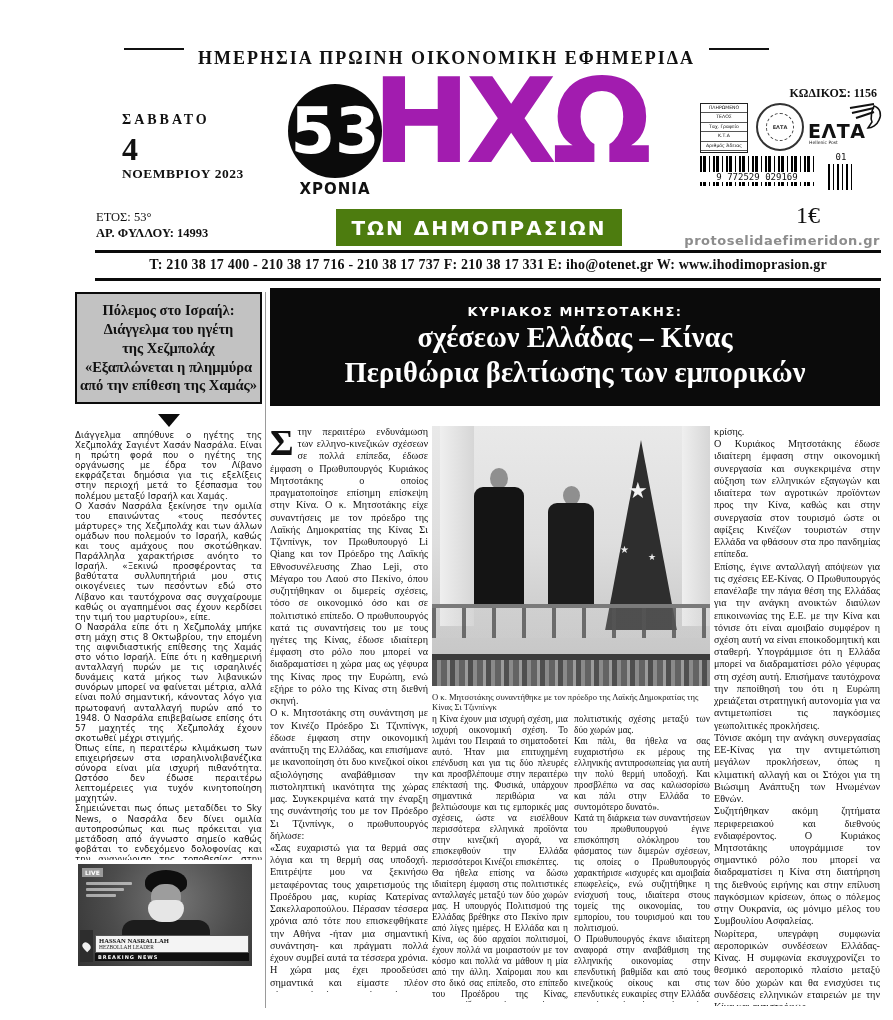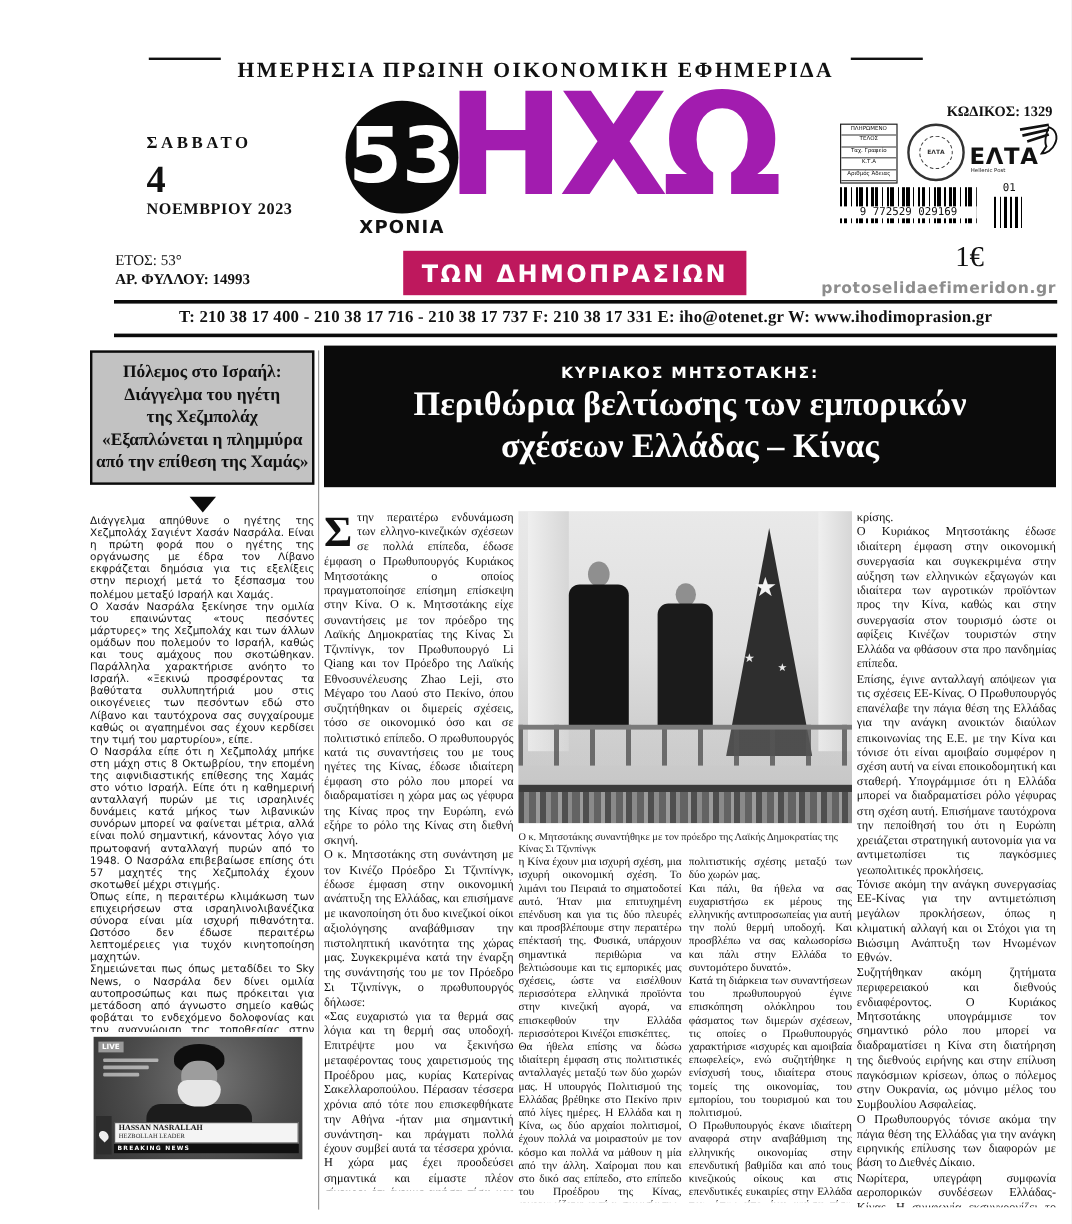--- a/index.html
+++ b/index.html
@@ -16,21 +16,21 @@
   .date-my{font-weight:bold;font-size:13.5px;margin-top:2px;letter-spacing:.5px;}
   .etos{position:absolute;left:96px;top:210px;font-size:12.5px;}
   .fyllou{position:absolute;left:96px;top:226px;font-size:12.5px;font-weight:bold;}
   .badge53{position:absolute;left:288px;top:84px;width:94px;height:94px;border-radius:50%;background:#0b0b0b;
            display:flex;align-items:center;justify-content:center;z-index:3;}
   .badge53 span{color:#fff;font-family:"DejaVu Sans",sans-serif;font-weight:bold;font-size:64px;}
   .badge53-label{position:absolute;left:284px;top:180px;width:102px;text-align:center;
            font-family:"DejaVu Sans",sans-serif;font-weight:bold;font-size:15px;letter-spacing:1px;z-index:3;}
   .mast-title{position:absolute;left:372px;top:62px;font-family:"DejaVu Sans",sans-serif;font-weight:bold;
            font-size:118px;line-height:1;letter-spacing:-5px;color:#a21caf;z-index:2;}
-  .mast-sub-bar{position:absolute;left:336px;top:209px;width:286px;height:37px;background:#be185d;
+  .mast-sub-bar{position:absolute;left:336px;top:209px;width:286px;height:37px;background:#4d7c0f;
            display:flex;align-items:center;justify-content:center;z-index:2;}
   .mast-sub-bar span{color:#fff;font-family:"DejaVu Sans",sans-serif;font-weight:bold;font-size:20px;letter-spacing:2px;}
   .kodikos{position:absolute;right:16px;top:86px;font-size:12px;font-weight:bold;}
   
   .stamp-box{position:absolute;left:700px;top:103px;width:46px;height:48px;border:1px solid #222;
            font-family:"DejaVu Sans",sans-serif;text-align:center;overflow:hidden;}
   .stamp-box div{font-size:4.6px;line-height:1.4;border-bottom:.5px solid #555;padding:1px 0;}
   .stamp-box div:last-child{border-bottom:none;font-size:6px;}
   .round-stamp{position:absolute;left:756px;top:103px;width:44px;height:44px;border:2px solid #333;border-radius:50%;
            display:flex;align-items:center;justify-content:center;}
@@ -139,21 +139,21 @@
 
   <div class="badge53">
     <span>53</span>
   </div>
   <div class="badge53-label">ΧΡΟΝΙΑ</div>
   <div class="mast-title">ΗΧΩ</div>
   <div class="mast-sub-bar">
     <span>ΤΩΝ ΔΗΜΟΠΡΑΣΙΩΝ</span>
   </div>
 
-  <div class="kodikos">ΚΩΔΙΚΟΣ: 1329</div>
+  <div class="kodikos">ΚΩΔΙΚΟΣ: 1156</div>
 
   <div class="stamp-box">
     <div>ΠΛΗΡΩΜΕΝΟ</div>
     <div>ΤΕΛΟΣ</div>
     <div>Ταχ. Γραφείο</div>
     <div>Κ.Τ.Α</div>
     <div>Αριθμός Άδειας</div>
     <div>1190</div>
   </div>
 
@@ -219,22 +219,22 @@
     <div class="sb-caption">
       <div class="name">HASSAN NASRALLAH</div>
       <div class="role">HEZBOLLAH LEADER</div>
     </div>
     <div class="sb-ticker">BREAKING NEWS</div>
   </div>
 
   <div class="main-headbox">
     <div class="kicker">ΚΥΡΙΑΚΟΣ ΜΗΤΣΟΤΑΚΗΣ:</div>
     <div class="headline">
+      <div>σχέσεων Ελλάδας – Κίνας</div>
       <div>Περιθώρια βελτίωσης των εμπορικών</div>
-      <div>σχέσεων Ελλάδας – Κίνας</div>
     </div>
   </div>
 
   <div class="ma-col col1">
     <p><span class="dropcap">Σ</span><span>την περαιτέρω ενδυνάμωση των ελληνο-κινεζικών σχέσεων σε πολλά επίπεδα, έδωσε έμφαση ο Πρωθυπουργός Κυριάκος Μητσοτάκης ο οποίος πραγματοποίησε επίσημη επίσκεψη στην Κίνα. Ο κ. Μητσοτάκης είχε συναντήσεις με τον πρόεδρο της Λαϊκής Δημοκρατίας της Κίνας Σι Τζινπίνγκ, τον Πρωθυπουργό Li Qiang και τον Πρόεδρο της Λαϊκής Εθνοσυνέλευσης Zhao Leji, στο Μέγαρο του Λαού στο Πεκίνο, όπου συζητήθηκαν οι διμερείς σχέσεις, τόσο σε οικονομικό όσο και σε πολιτιστικό επίπεδο. Ο πρωθυπουργός κατά τις συναντήσεις του με τους ηγέτες της Κίνας, έδωσε ιδιαίτερη έμφαση στο ρόλο που μπορεί να διαδραματίσει η χώρα μας ως γέφυρα της Κίνας προς την Ευρώπη, ενώ εξήρε το ρόλο της Κίνας στη διεθνή σκηνή.</span></p>
     <p>Ο κ. Μητσοτάκης στη συνάντηση με τον Κινέζο Πρόεδρο Σι Τζινπίνγκ, έδωσε έμφαση στην οικονομική ανάπτυξη της Ελλάδας, και επισήμανε με ικανοποίηση ότι δυο κινεζικοί οίκοι αξιολόγησης αναβάθμισαν την πιστοληπτική ικανότητα της χώρας μας. Συγκεκριμένα κατά την έναρξη της συνάντησής του με τον Πρόεδρο Σι Τζινπίνγκ, ο πρωθυπουργός δήλωσε:</p>
     <p>«Σας ευχαριστώ για τα θερμά σας λόγια και τη θερμή σας υποδοχή. Επιτρέψτε μου να ξεκινήσω μεταφέροντας τους χαιρετισμούς της Προέδρου μας, κυρίας Κατερίνας Σακελλαροπούλου. Πέρασαν τέσσερα χρόνια από τότε που επισκεφθήκατε την Αθήνα -ήταν μια σημαντική συνάντηση- και πράγματι πολλά έχουν συμβεί αυτά τα τέσσερα χρόνια. Η χώρα μας έχει προοδεύσει σημαντικά και είμαστε πλέον σίγουροι ότι έχουμε αφήσει πίσω μας τα δύσκολα χρόνια της οικονομικής κρίσης. Επίσης, μας χαροποιεί ιδιαίτερα το γεγονός ότι δύο από τους μεγαλύτερους κινεζικούς οίκους αξιολόγησης αναβάθμισαν την πιστοληπτική ικανότητα της Ελλάδας.</p>
 
   </div>
 
@@ -270,17 +270,16 @@
     <p>Κατά τη διάρκεια των συναντήσεων του πρωθυπουργού έγινε επισκόπηση ολόκληρου του φάσματος των διμερών σχέσεων, τις οποίες ο Πρωθυπουργός χαρακτήρισε «ισχυρές και αμοιβαία επωφελείς», ενώ συζητήθηκε η ενίσχυσή τους, ιδιαίτερα στους τομείς της οικονομίας, του εμπορίου, του τουρισμού και του πολιτισμού.</p>
     <p>Ο Πρωθυπουργός έκανε ιδιαίτερη αναφορά στην αναβάθμιση της ελληνικής οικονομίας στην επενδυτική βαθμίδα και από τους κινεζικούς οίκους και στις επενδυτικές ευκαιρίες στην Ελλάδα που, όπως είπε, έχει αφήσει πίσω της την εποχή της</p>
   </div>
 
   <div class="ma-col col4">
     <p>κρίσης.</p>
     <p>Ο Κυριάκος Μητσοτάκης έδωσε ιδιαίτερη έμφαση στην οικονομική συνεργασία και συγκεκριμένα στην αύξηση των ελληνικών εξαγωγών και ιδιαίτερα των αγροτικών προϊόντων προς την Κίνα, καθώς και στην συνεργασία στον τουρισμό ώστε οι αφίξεις Κινέζων τουριστών στην Ελλάδα να φθάσουν στα προ πανδημίας επίπεδα.</p>
     <p>Επίσης, έγινε ανταλλαγή απόψεων για τις σχέσεις ΕΕ-Κίνας. Ο Πρωθυπουργός επανέλαβε την πάγια θέση της Ελλάδας για την ανάγκη ανοικτών διαύλων επικοινωνίας της Ε.Ε. με την Κίνα και τόνισε ότι είναι αμοιβαίο συμφέρον η σχέση αυτή να είναι εποικοδομητική και σταθερή. Υπογράμμισε ότι η Ελλάδα μπορεί να διαδραματίσει ρόλο γέφυρας στη σχέση αυτή. Επισήμανε ταυτόχρονα την πεποίθησή του ότι η Ευρώπη χρειάζεται στρατηγική αυτονομία για να αντιμετωπίσει τις παγκόσμιες γεωπολιτικές προκλήσεις.</p>
     <p>Τόνισε ακόμη την ανάγκη συνεργασίας ΕΕ-Κίνας για την αντιμετώπιση μεγάλων προκλήσεων, όπως η κλιματική αλλαγή και οι Στόχοι για τη Βιώσιμη Ανάπτυξη των Ηνωμένων Εθνών.</p>
     <p>Συζητήθηκαν ακόμη ζητήματα περιφερειακού και διεθνούς ενδιαφέροντος. Ο Κυριάκος Μητσοτάκης υπογράμμισε τον σημαντικό ρόλο που μπορεί να διαδραματίσει η Κίνα στη διατήρηση της διεθνούς ειρήνης και στην επίλυση παγκόσμιων κρίσεων, όπως ο πόλεμος στην Ουκρανία, ως μόνιμο μέλος του Συμβουλίου Ασφαλείας.</p>
-    <p>Ο Πρωθυπουργός τόνισε ακόμα την πάγια θέση της Ελλάδας για την ανάγκη ειρηνικής επίλυσης των διαφορών με βάση το Διεθνές Δίκαιο.</p>
     <p>Νωρίτερα, υπεγράφη συμφωνία αεροπορικών συνδέσεων Ελλάδας-Κίνας. Η συμφωνία εκσυγχρονίζει το θεσμικό αεροπορικό πλαίσιο μεταξύ των δύο χωρών και θα ενισχύσει τις συνδέσεις ελληνικών εταιρειών με την Κίνα και αντιστρόφως.</p>
   </div>
 
 </div>
 
 </body></html>

